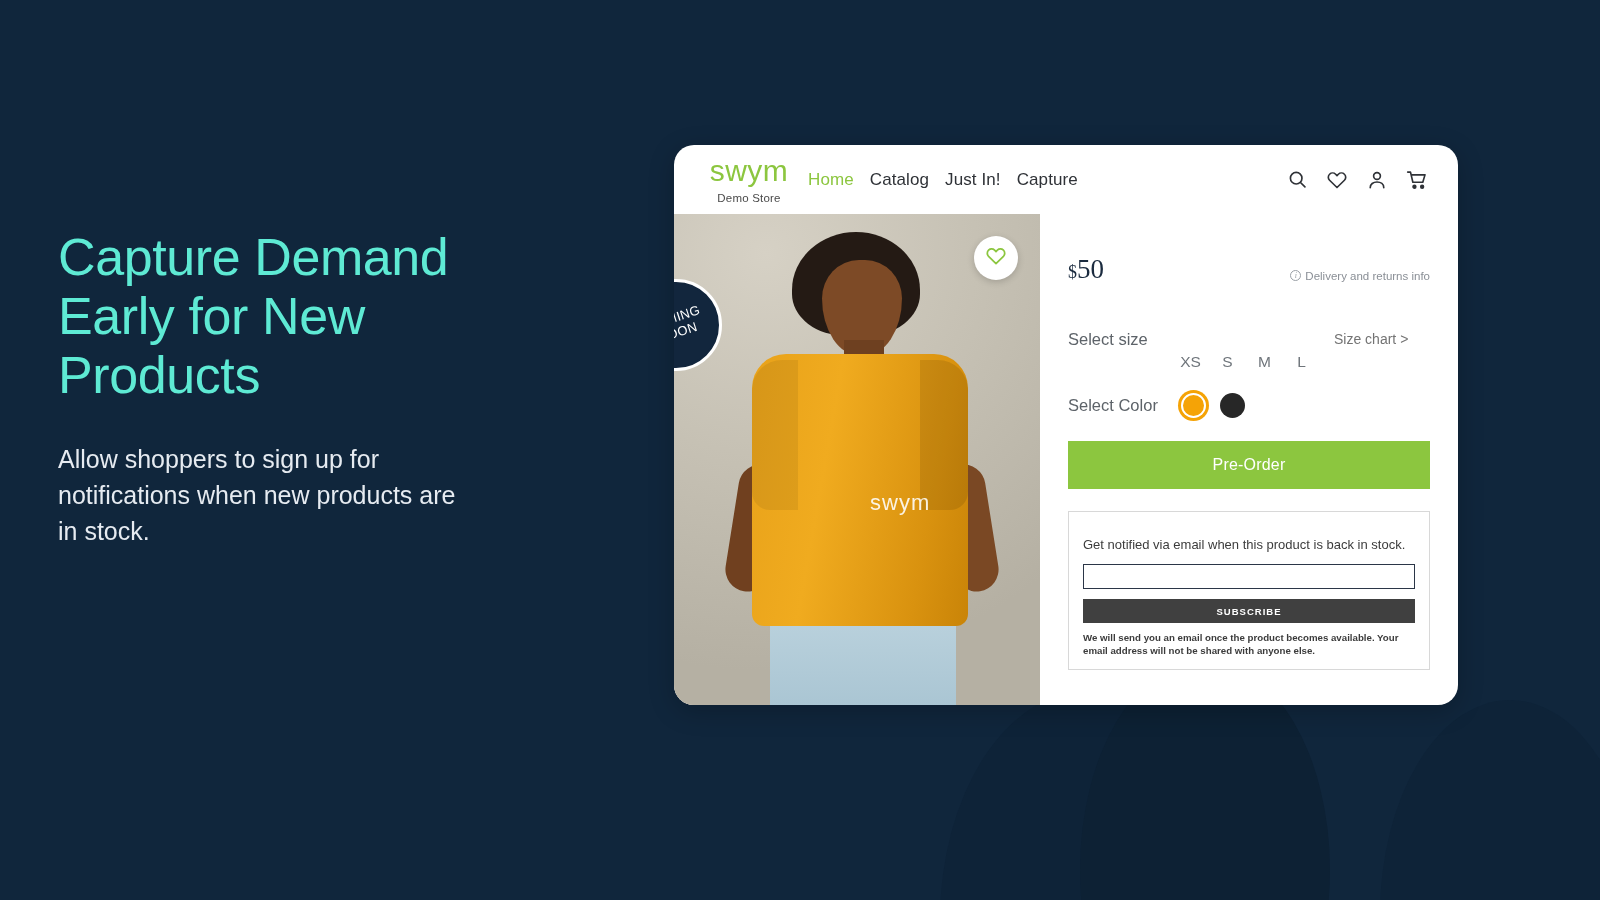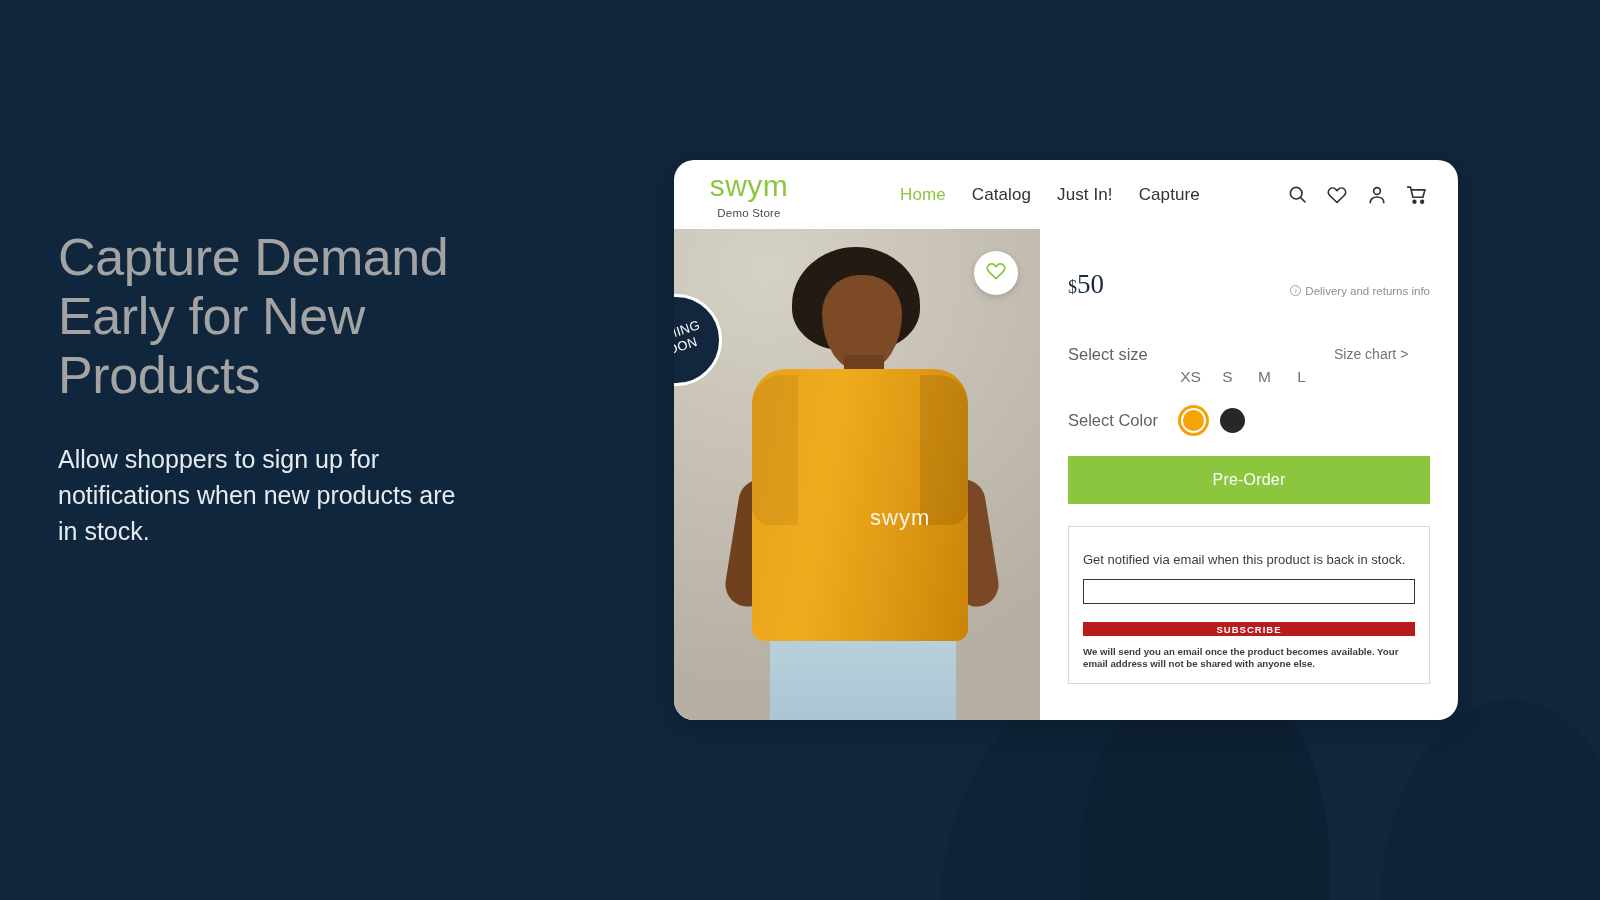--- a/index.html
+++ b/index.html
@@ -21,40 +21,40 @@
   .blob-b { width: 260px; height: 430px; left: 1380px; top: 700px; }
   .blob-c { width: 250px; height: 420px; left: 1080px; top: 660px; background:#0d2134; }
 
   
   .hero {
     position: absolute;
     left: 58px; top: 228px;
     width: 520px;
   }
   .hero-title {
-    color: #a3a3a3;
+    color: #5eead4;
     font-size: 52px;
     line-height: 59px;
     font-weight: 400;
     letter-spacing: -0.4px;
     white-space: pre-line;
   }
   .hero-sub {
     margin-top: 36px;
     color: #e6ebf1;
     font-size: 25px;
     line-height: 36px;
     font-weight: 400;
     white-space: pre-line;
   }
 
   
   .store-card {
     position: absolute;
-    left: 674px; top: 160px;
+    left: 674px; top: 145px;
     width: 784px; height: 560px;
     background: #ffffff;
     border-radius: 20px;
     overflow: hidden;
     box-shadow: 0 6px 26px rgba(0,0,0,.22);
   }
 
   
   .store-header {
     height: 69px;
@@ -73,22 +73,21 @@
   }
   .brand-sub {
     color: #4a4a4a;
     font-size: 11.5px;
     margin-top: 6px;
     letter-spacing: .2px;
   }
   .nav {
     display: flex;
     align-items: center;
-    gap: 26px;
-    margin-left: 92px;
+    gap: 16px;
   }
   .nav-item {
     font-size: 17px;
     color: #2f3237;
     letter-spacing: .1px;
     cursor: pointer;
   }
   .nav-item.active { color: #8cc63f; }
   .header-icons {
     margin-left: auto;
@@ -332,24 +331,24 @@
     width: 100%;
     height: 25px;
     border: 1.4px solid #2b3647;
     background: #ffffff;
     padding: 0 6px;
     font-size: 12px;
     font-family: "Liberation Sans", sans-serif;
     outline: none;
   }
   .bis-subscribe {
-    margin-top: 18px;
+    margin-top: 10px;
     width: 100%;
-    height: 14px;
-    background: #b91c1c;
+    height: 24px;
+    background: #404040;
     border: none;
     color: #ffffff;
     font-size: 9.5px;
     letter-spacing: 1px;
     font-weight: 700;
     font-family: "Liberation Sans", sans-serif;
     cursor: pointer;
   }
   .bis-note {
     margin-top: 9px;

